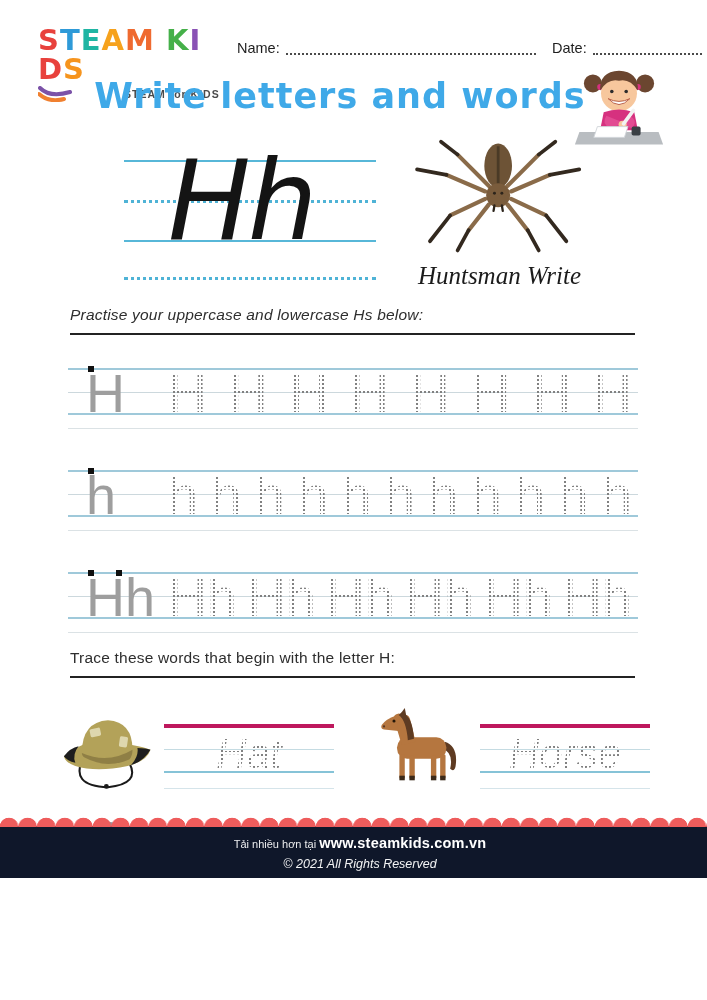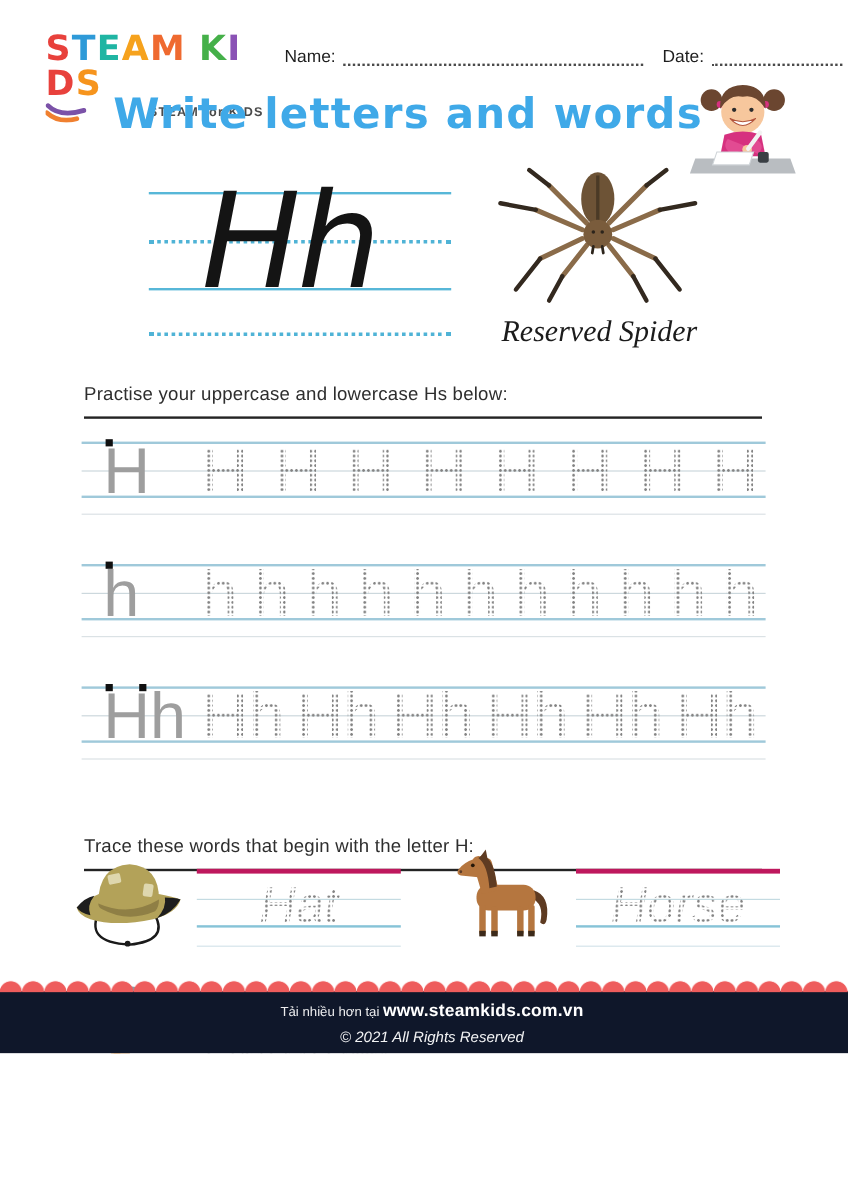--- a/index.html
+++ b/index.html
@@ -34,22 +34,22 @@
   .hl.l4{top:132px;border-top:3px dotted #4fb3d6;}
   .big-letters{position:absolute;top:1px;left:44px;font-family:"DejaVu Sans",sans-serif;
     font-style:italic;font-size:110px;line-height:1;color:#141414;letter-spacing:-3px;}
   .animal{position:absolute;top:138px;left:392px;width:215px;text-align:center;}
   .animal-caption{margin-top:2px;font-family:"Liberation Serif",serif;font-style:italic;
     font-size:25px;color:#1b1b1b;white-space:nowrap;}
 
   
   .section-head{position:absolute;left:70px;width:565px;font-size:15.5px;color:#2e2e2e;
     padding-bottom:9px;border-bottom:2px solid #232323;letter-spacing:.2px;}
-  .sh1{top:320px;}
-  .sh2{top:649px;margin-top:48px;}
+  .sh1{top:306px;font-style:italic;}
+  .sh2{top:649px;}
 
   
   .practice{position:absolute;top:368px;left:68px;width:570px;}
   .hw-row{position:relative;height:43px;margin-bottom:55px;
     border-top:2px solid #9fc9da;border-bottom:2px solid #9fc9da;}
   .hw-row::before{content:"";position:absolute;left:0;right:0;top:50%;border-top:1px solid #ccd8dd;}
   .hw-row::after{content:"";position:absolute;left:0;right:0;bottom:-16px;border-top:1.5px solid #dbe2e5;}
   .lead{position:absolute;left:18px;top:-4px;font-size:54px;line-height:1;color:#9e9e9e;
     font-family:"Liberation Sans",sans-serif;}
   .start-dot{position:absolute;width:6px;height:6px;background:#101010;top:-4px;}
@@ -164,21 +164,21 @@
           <path d="M160,84 L182,112"></path>
           <path d="M140,100 L152,122"></path>
       </g>
       <ellipse cx="108" cy="30" rx="15" ry="24" fill="#6d5336"></ellipse>
       <path d="M108,9 L108,51" stroke="#4a3a26" stroke-width="3"></path>
       <circle cx="108" cy="62" r="13" fill="#7a5c3c"></circle>
       <path d="M104,73 L103,79 M112,73 L113,79" stroke="#2c241b" stroke-width="2.5" stroke-linecap="round"></path>
       <circle cx="104" cy="60" r="1.6" fill="#2c241b"></circle>
         <circle cx="112" cy="60" r="1.6" fill="#2c241b"></circle>
     </svg>
-    <div class="animal-caption">Reserved Spider</div>
+    <div class="animal-caption">Huntsman Write</div>
   </div>
 
   <div class="section-head sh1">Practise your uppercase and lowercase Hs below:</div>
   <div class="practice" id="practice-rows">
       <div class="hw-row">
         <i class="start-dot" style="left: 20px;"></i>
         <span class="lead">H</span>
         <div class="traces">
           <span class="trace">H</span>
           <span class="trace">H</span>

